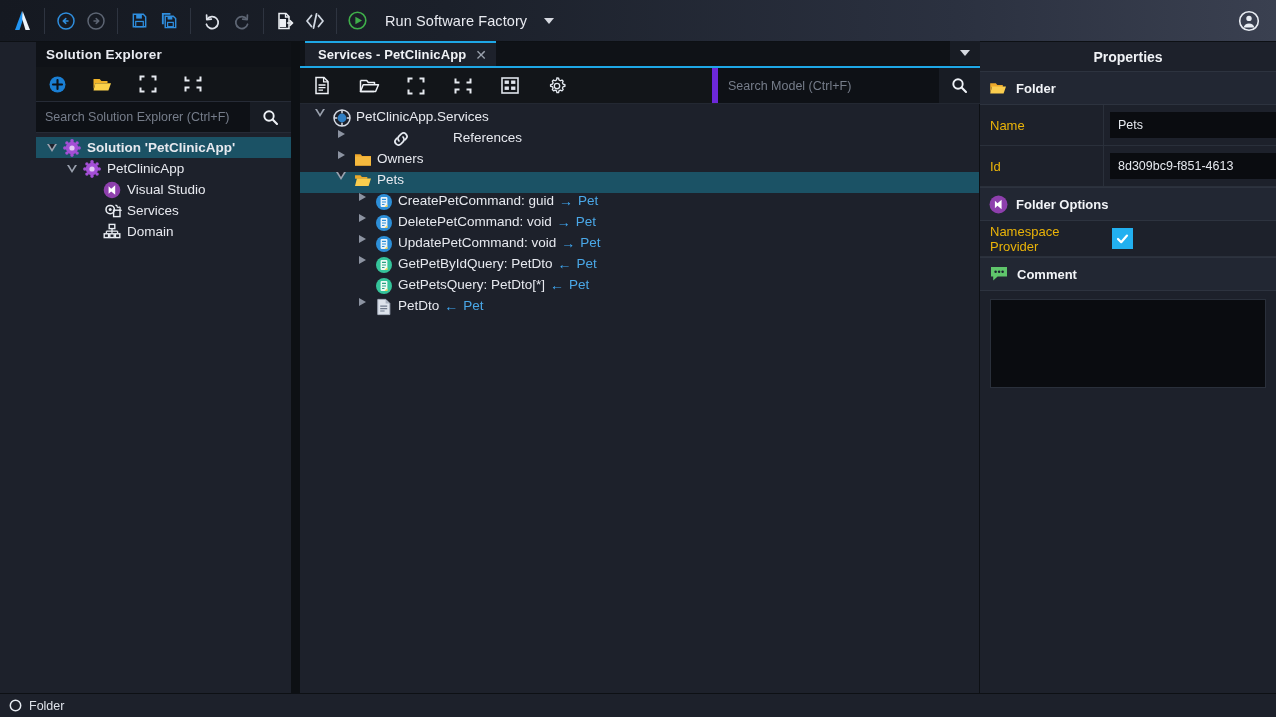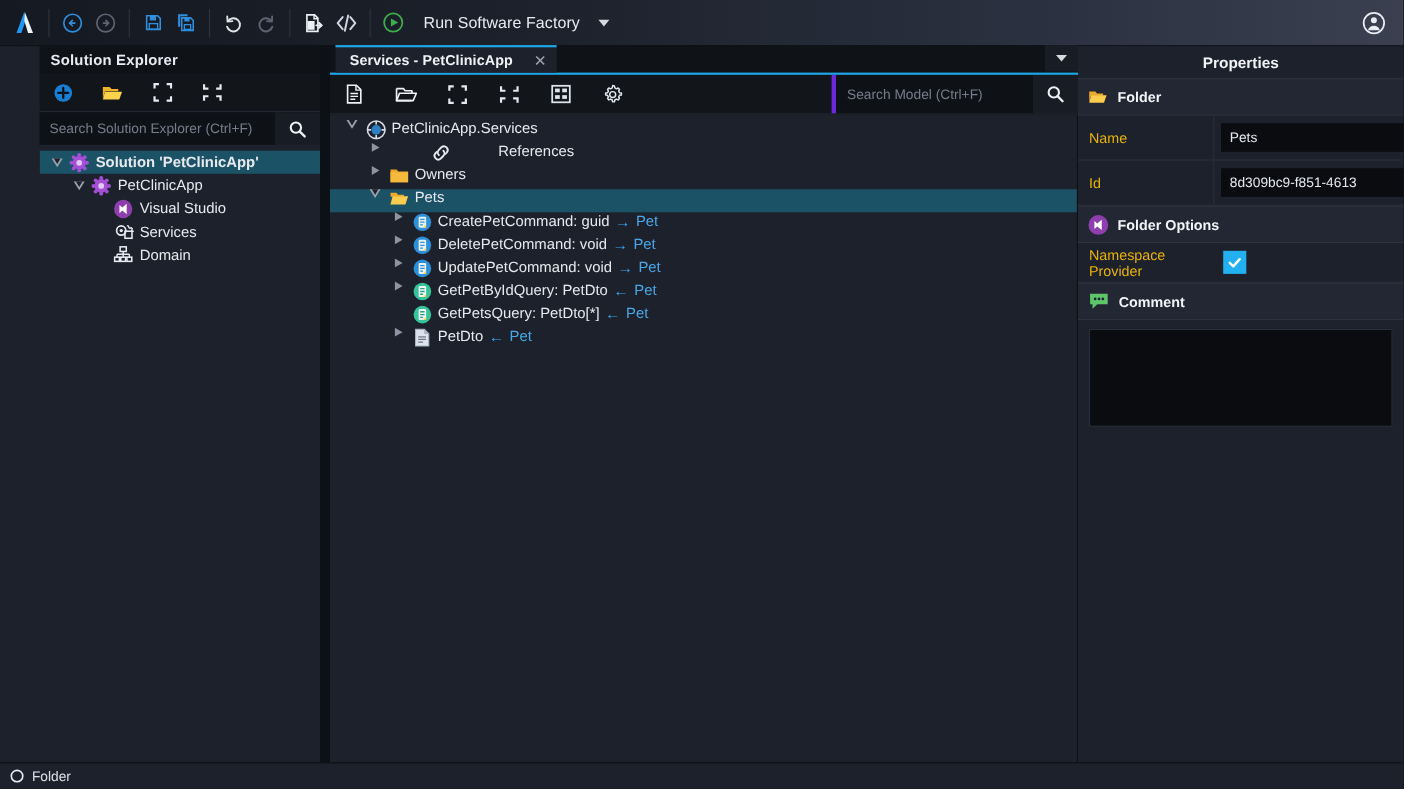--- a/index.html
+++ b/index.html
@@ -86,40 +86,40 @@
   .splitter { width: 9px; min-width: 9px; background: #0d1014; cursor: col-resize; border-top: 1px solid #0d1014;}
 
   
   .center { flex: 1; display: flex; flex-direction: column; min-width: 0; background: #13161c; border-top: 1px solid #0d1014;}
   .tabstrip {
     height: 26px; min-height: 26px; display: flex; align-items: flex-end;
     background: #0f1217; position: relative;
     border-bottom: 2px solid #1ea7e6;
   }
   .tab {
-    display: flex; align-items: center; gap: 19px; height: 25px;
+    display: flex; align-items: center; gap: 9px; height: 25px;
     padding: 0 9px 0 13px; background: #1d212b;
     border-top: 2px solid #1ea7e6; cursor: pointer;
     margin-left: 5px;
   }
   .tab-label { color: #f0f2f6; font-size: 13px; font-weight: bold; letter-spacing: .1px; }
   .tab-close { color: #9aa1ad; font-size: 14px; line-height: 1; cursor: pointer; }
   .tabstrip-spacer { flex: 1; }
   .tab-menu {
     width: 30px; height: 24px; display: flex; align-items: center; justify-content: center;
     cursor: pointer; background: #181c24; margin-bottom: 1px;
   }
 
   .mdl-toolbar {
     height: 36px; min-height: 36px; display: flex; align-items: center;
     background: #121519; border-bottom: 1px solid #232832; padding-left: 8px; gap: 19px;
   }
   .mt-btn { width: 28px; height: 28px; display: flex; align-items: center; justify-content: center; cursor: pointer; border-radius: 3px; }
   .mt-spacer { flex: 1; }
-  .mdl-search { display: flex; align-items: stretch; height: 35px; width: 224px; border-left: 4px solid #6d28d9; }
+  .mdl-search { display: flex; align-items: stretch; height: 35px; width: 268px; border-left: 6px solid #6d28d9; }
   .mdl-search input {
     flex: 1; background: #0e1116; border: none; outline: none;
     color: #cfd3db; font-size: 12.5px; padding-left: 10px;
     font-family: "Liberation Sans", sans-serif;
   }
   .mdl-search input::placeholder { color: #767d8a; }
   .mdl-search-btn { width: 41px; display: flex; align-items: center; justify-content: center; background: #181c24; cursor: pointer; }
 
   .mdl-area { flex: 1; display: flex; min-height: 0; background: #1d212b; border-right: 1px solid #0d1014;}
   .mdl-tree { flex: 1; overflow: auto; padding-top: 5px; }

